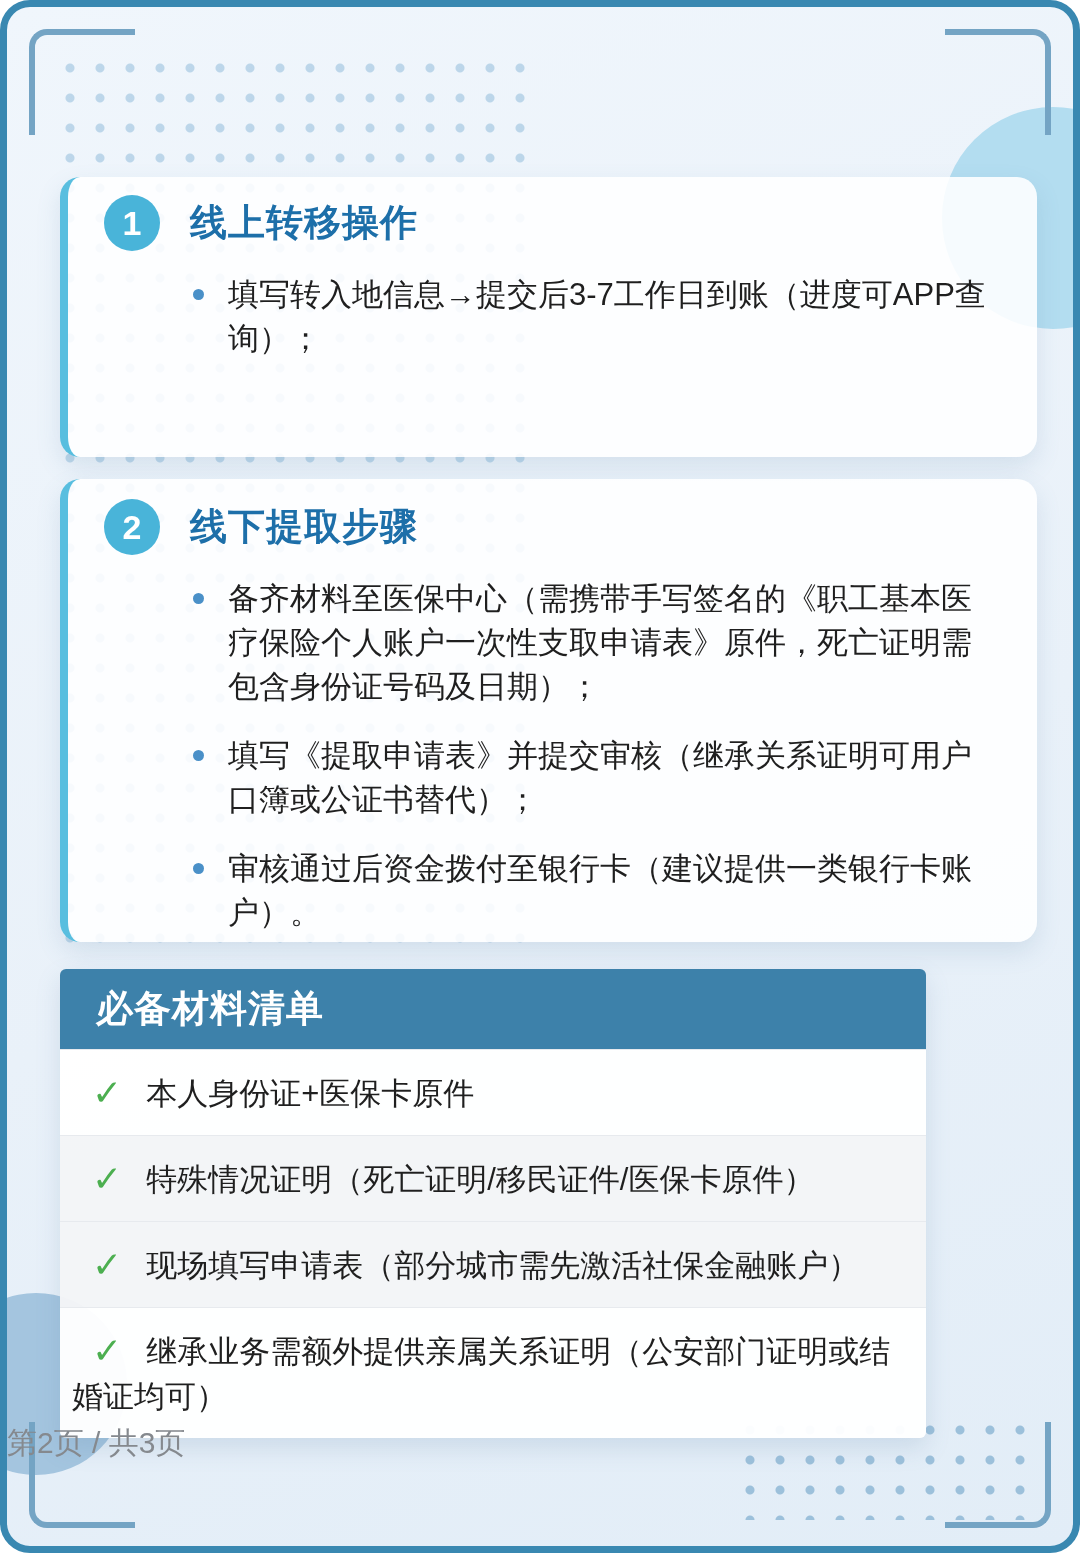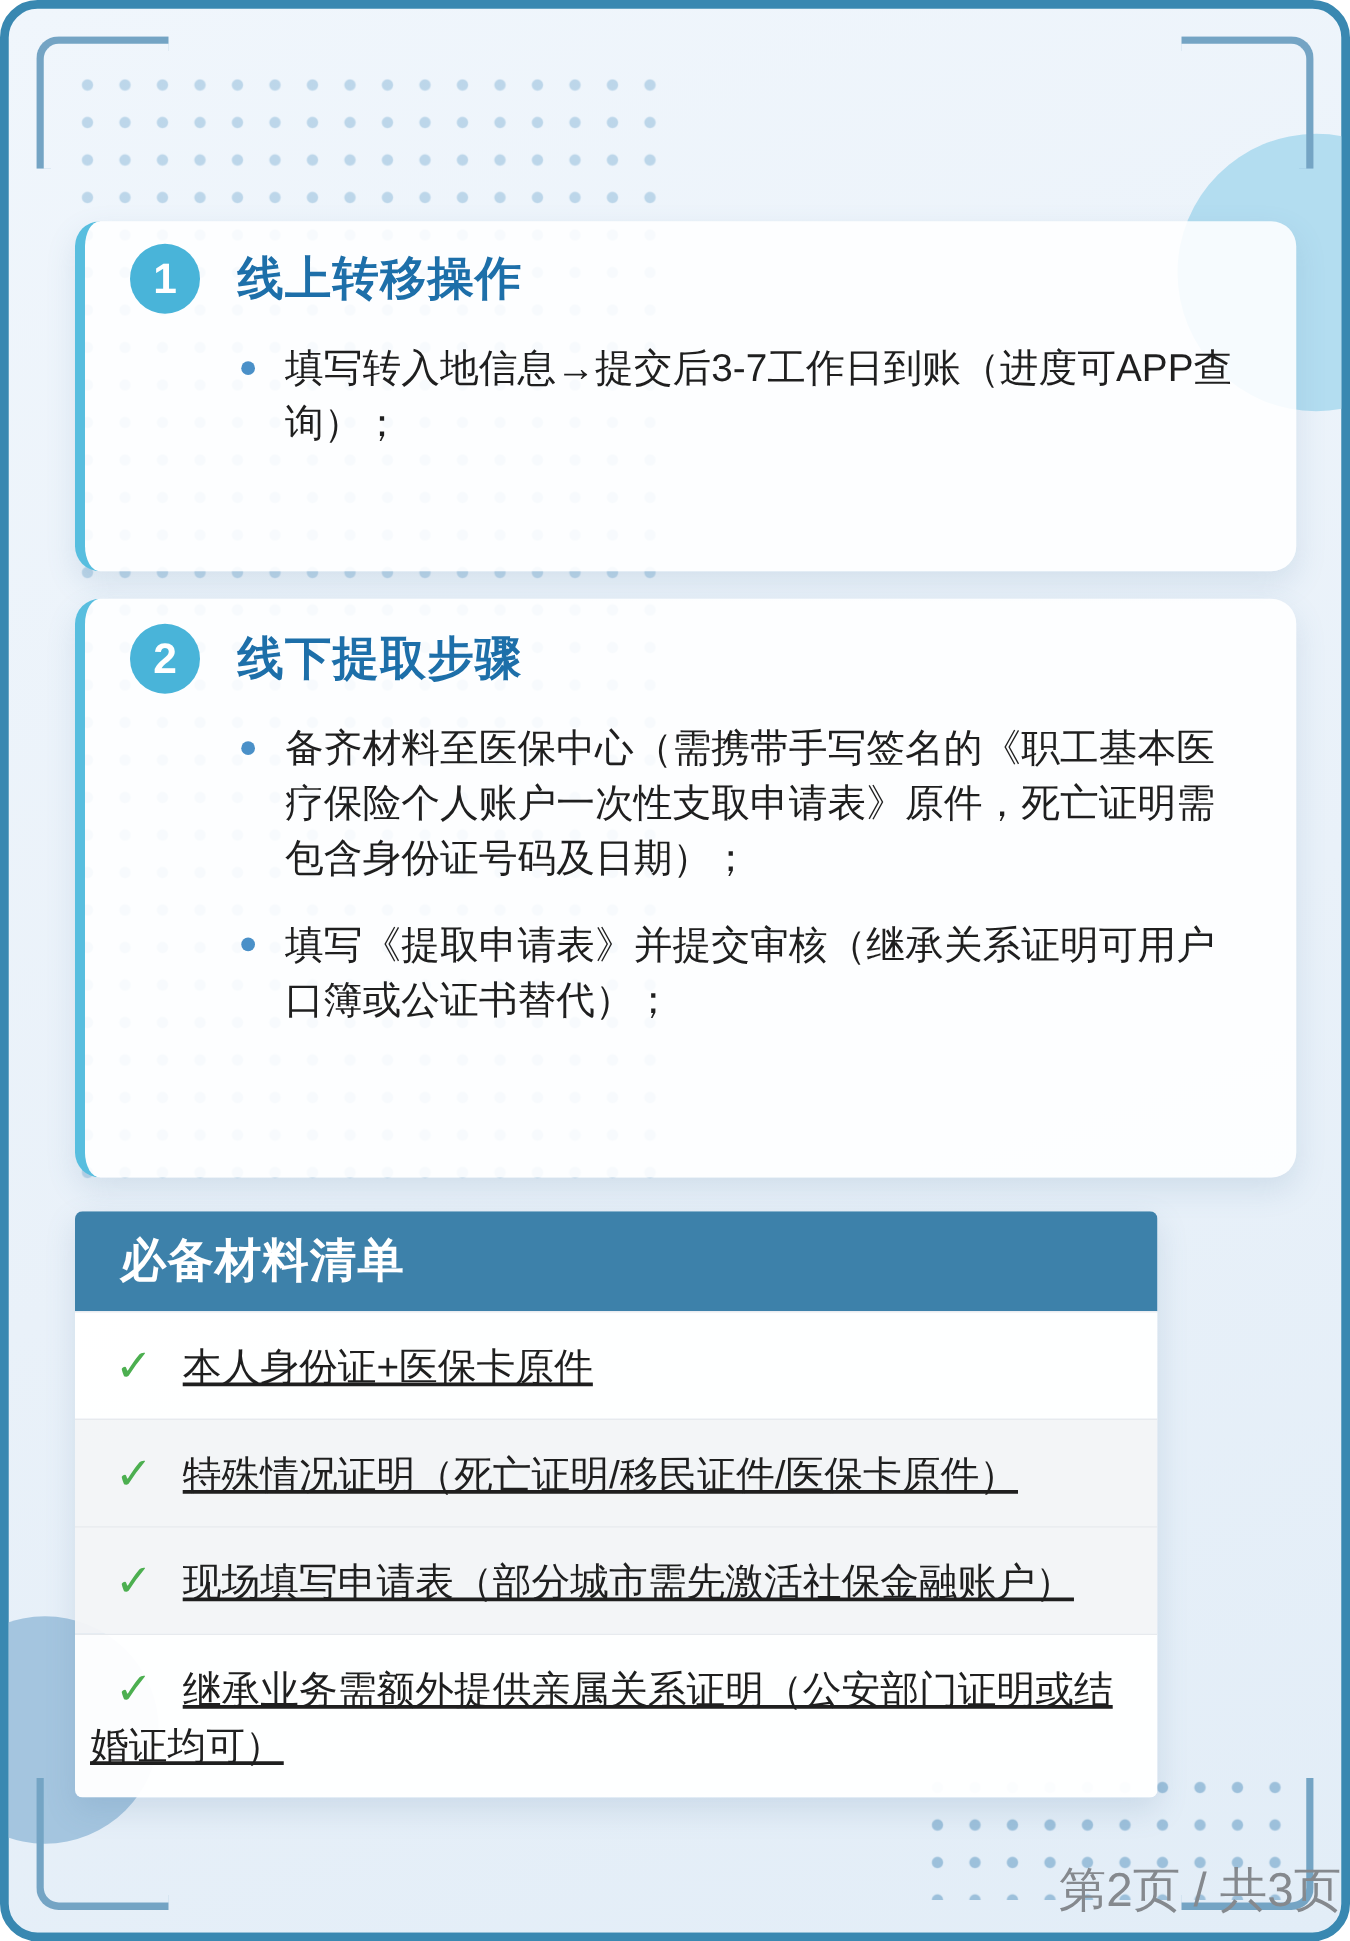--- a/index.html
+++ b/index.html
@@ -58,31 +58,31 @@
   .materials{
     position:absolute;left:53px;top:962px;width:866px;z-index:3;border-radius:6px;
     overflow:hidden;box-shadow:0 10px 24px rgba(90,130,165,0.18);
   }
   .materials-header{
     height:80px;background:#3d81aa;color:#ffffff;font-size:37px;font-weight:bold;
     display:flex;align-items:center;padding-left:36px;letter-spacing:1px;
   }
   .materials-row{
     background:rgba(255,255,255,0.96);padding:19px 32px 19px 12px;
-    font-size:31px;color:#1f1f1f;line-height:45px;border-top:1px solid #e7eaee;text-decoration:underline;
+    font-size:31px;color:#1f1f1f;line-height:45px;border-top:1px solid #e7eaee;
   }
   .materials-row.alt{background:rgba(244,245,247,0.96);}
   .check{
     display:inline-block;color:#4caf50;font-size:36px;font-weight:bold;
     margin:0 24px 0 20px;transform:translateY(1px);
   }
   
   .footer{
-    position:absolute;top:1480px;left:0;width:100%;text-align:right;z-index:3;
-    font-size:38px;color:#85898e;
+    position:absolute;top:1416px;left:0;width:100%;text-align:left;z-index:3;
+    font-size:30px;color:#85898e;
   }
 </style>
 </head>
 <body>
 
 <div class="page">
 
   <div class="dots dots-tl"></div>
   <div class="dots dots-br"></div>
   <div class="deco-circle circle-tr"></div>
@@ -104,20 +104,21 @@
   </section>
 
   <section class="card card2">
     <div class="card-head">
       <div class="badge">2</div>
       <div class="card-title">线下提取步骤</div>
     </div>
     <ul class="bullets">
       <li>备齐材料至医保中心（需携带手写签名的《职工基本医疗保险个人账户一次性支取申请表》原件，死亡证明需包含身份证号码及日期）；</li>
       <li>填写《提取申请表》并提交审核（继承关系证明可用户口簿或公证书替代）；</li>
+      <li>审核通过后资金拨付至银行卡（建议提供一类银行卡账户）。</li>
     </ul>
   </section>
 
   <section class="materials">
     <div class="materials-header">必备材料清单</div>
     <div class="materials-row">
       <span class="check">✓</span><span>本人身份证+医保卡原件</span>
     </div>
     <div class="materials-row alt">
       <span class="check">✓</span><span>特殊情况证明（死亡证明/移民证件/医保卡原件）</span>

